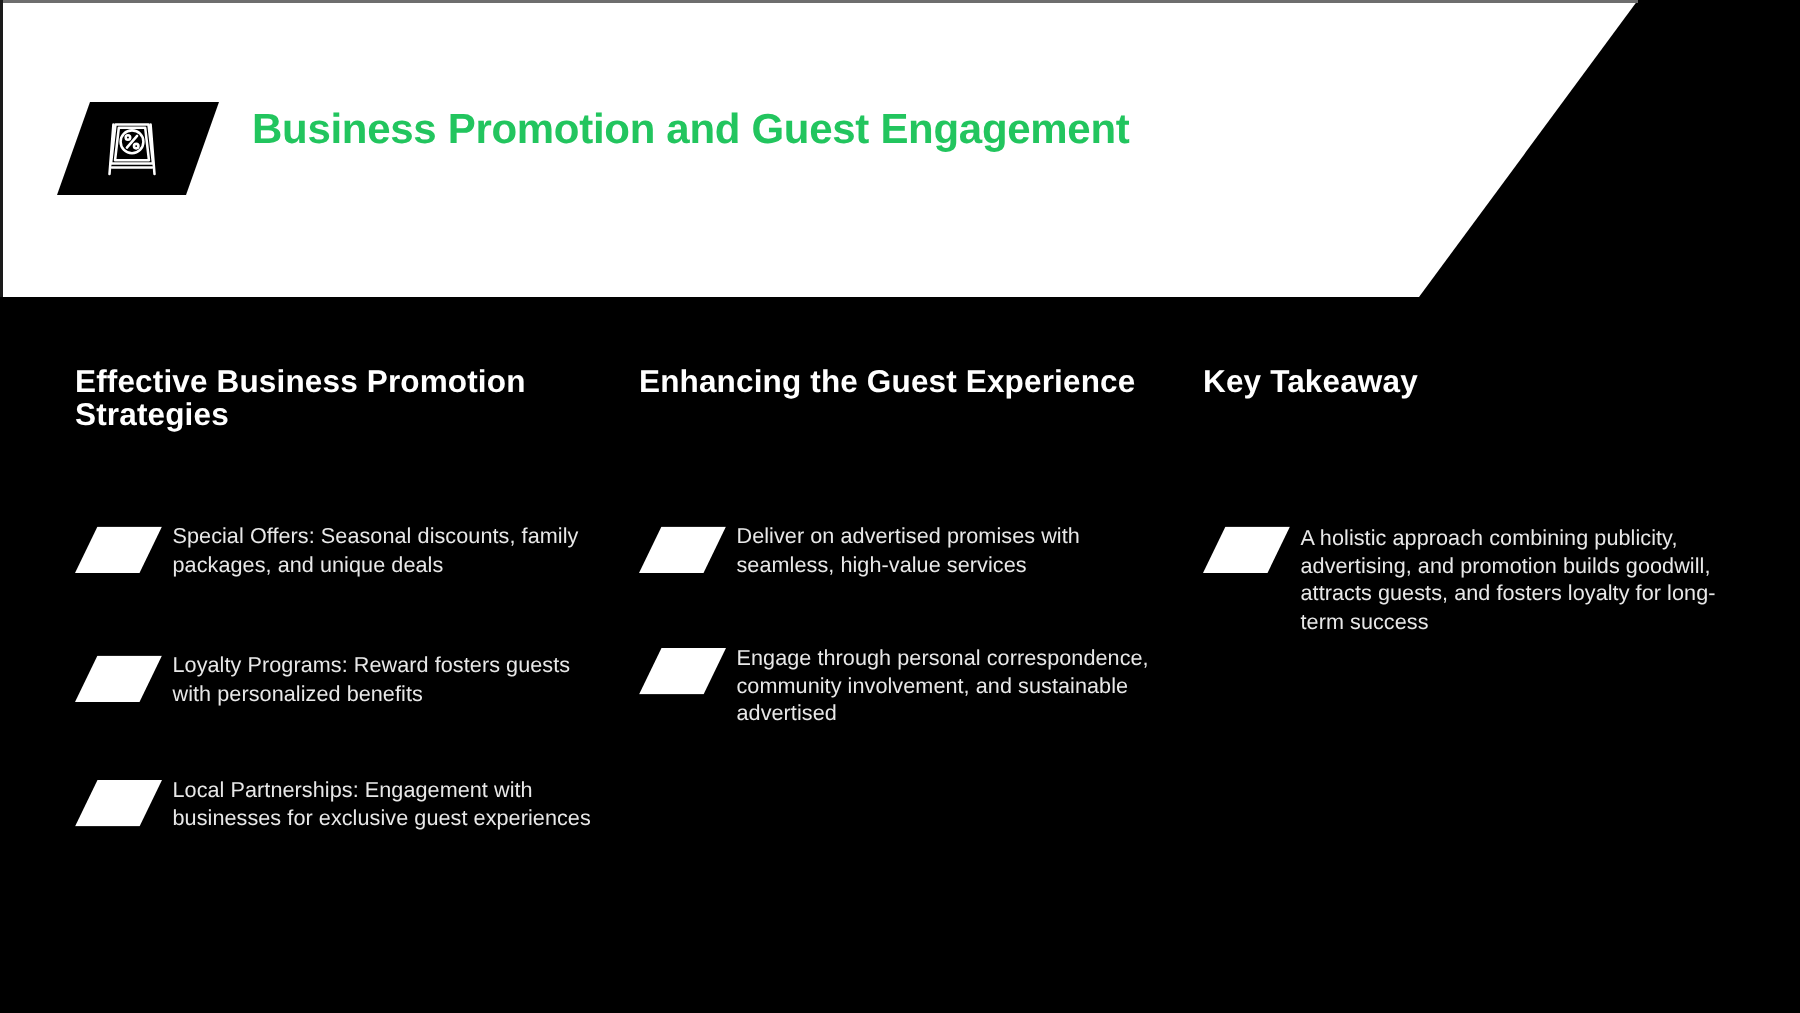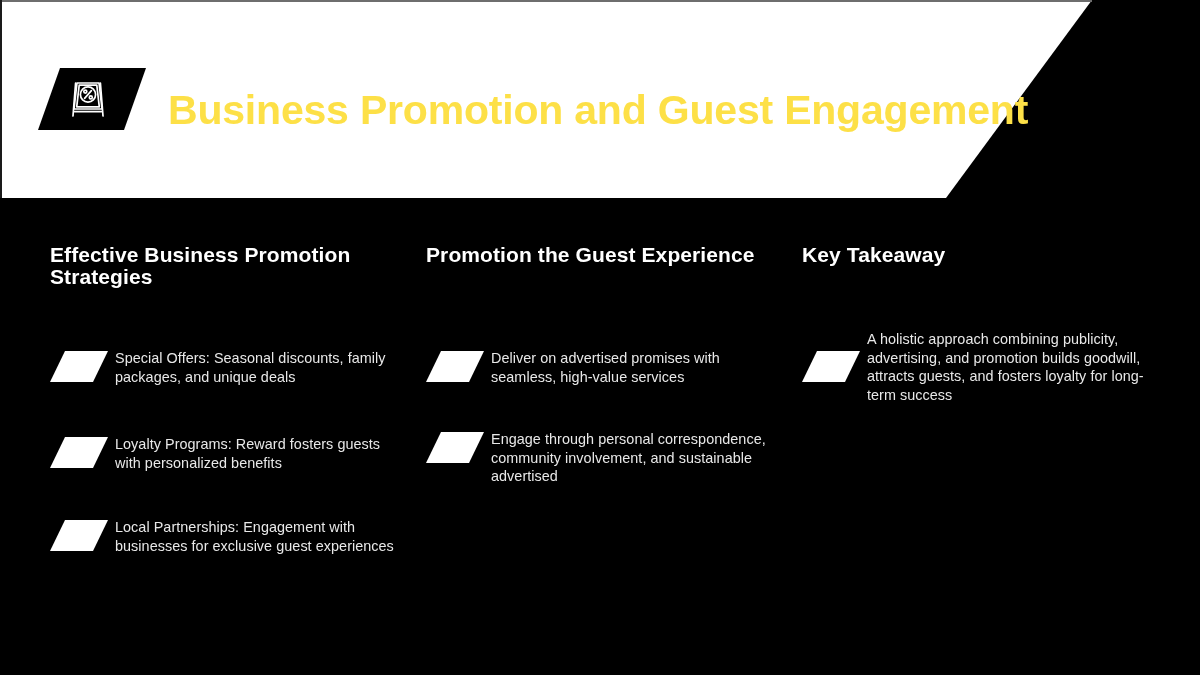--- a/index.html
+++ b/index.html
@@ -64,25 +64,25 @@
     left: 28px;
     top: 9px;
     width: 44px;
     height: 44px;
   }
 
   
   #header-title {
     position: absolute;
     left: 168px;
-    top: 88px;
+    top: 64px;
     width: 830px;
-    font-size: 41px;
+    font-size: 28px;
     font-weight: bold;
-    color: #fde047;
+    color: #22c55e;
     letter-spacing: -0.2px;
     line-height: 44px;
     white-space: nowrap;
   }
 
   
   #columns {
     position: absolute;
     left: 0;
     top: 198px;
@@ -133,21 +133,21 @@
     position: absolute;
     left: 65px;
     top: -2px;
     width: 290px;
     font-size: 14.4px;
     color: #e8e8e8;
     line-height: 18.6px;
     letter-spacing: 0.05px;
   }
   .column.c1 .bullet-text { width: 295px; }
-  .column.c2 .bullet-text { width: 290px; }
+  .column.c2 .bullet-text { width: 290px; margin-top: 20px; }
 </style>
 </head>
 <body>
 
 <div id="slide">
 
   <div id="header-band"></div>
   <div id="header-top-rule"></div>
   <div id="header-left-rule"></div>
 
@@ -186,21 +186,21 @@
           <div class="bullet-text">Loyalty Programs: Reward fosters guests with personalized benefits</div>
         </div>
         <div class="bullet" style="top:322px">
           <div class="bullet-marker"></div>
           <div class="bullet-text">Local Partnerships: Engagement with businesses for exclusive guest experiences</div>
         </div>
       </div>
     </div>
 
     <div class="column c1">
-      <div class="col-heading">Promotion the Guest Experience</div>
+      <div class="col-heading">Enhancing the Guest Experience</div>
       <div class="bullets">
         <div class="bullet" style="top:153px">
           <div class="bullet-marker"></div>
           <div class="bullet-text">Deliver on advertised promises with seamless, high-value services</div>
         </div>
         <div class="bullet" style="top:234px">
           <div class="bullet-marker"></div>
           <div class="bullet-text">Engage through personal correspondence, community involvement, and sustainable advertised</div>
         </div>
       </div>

